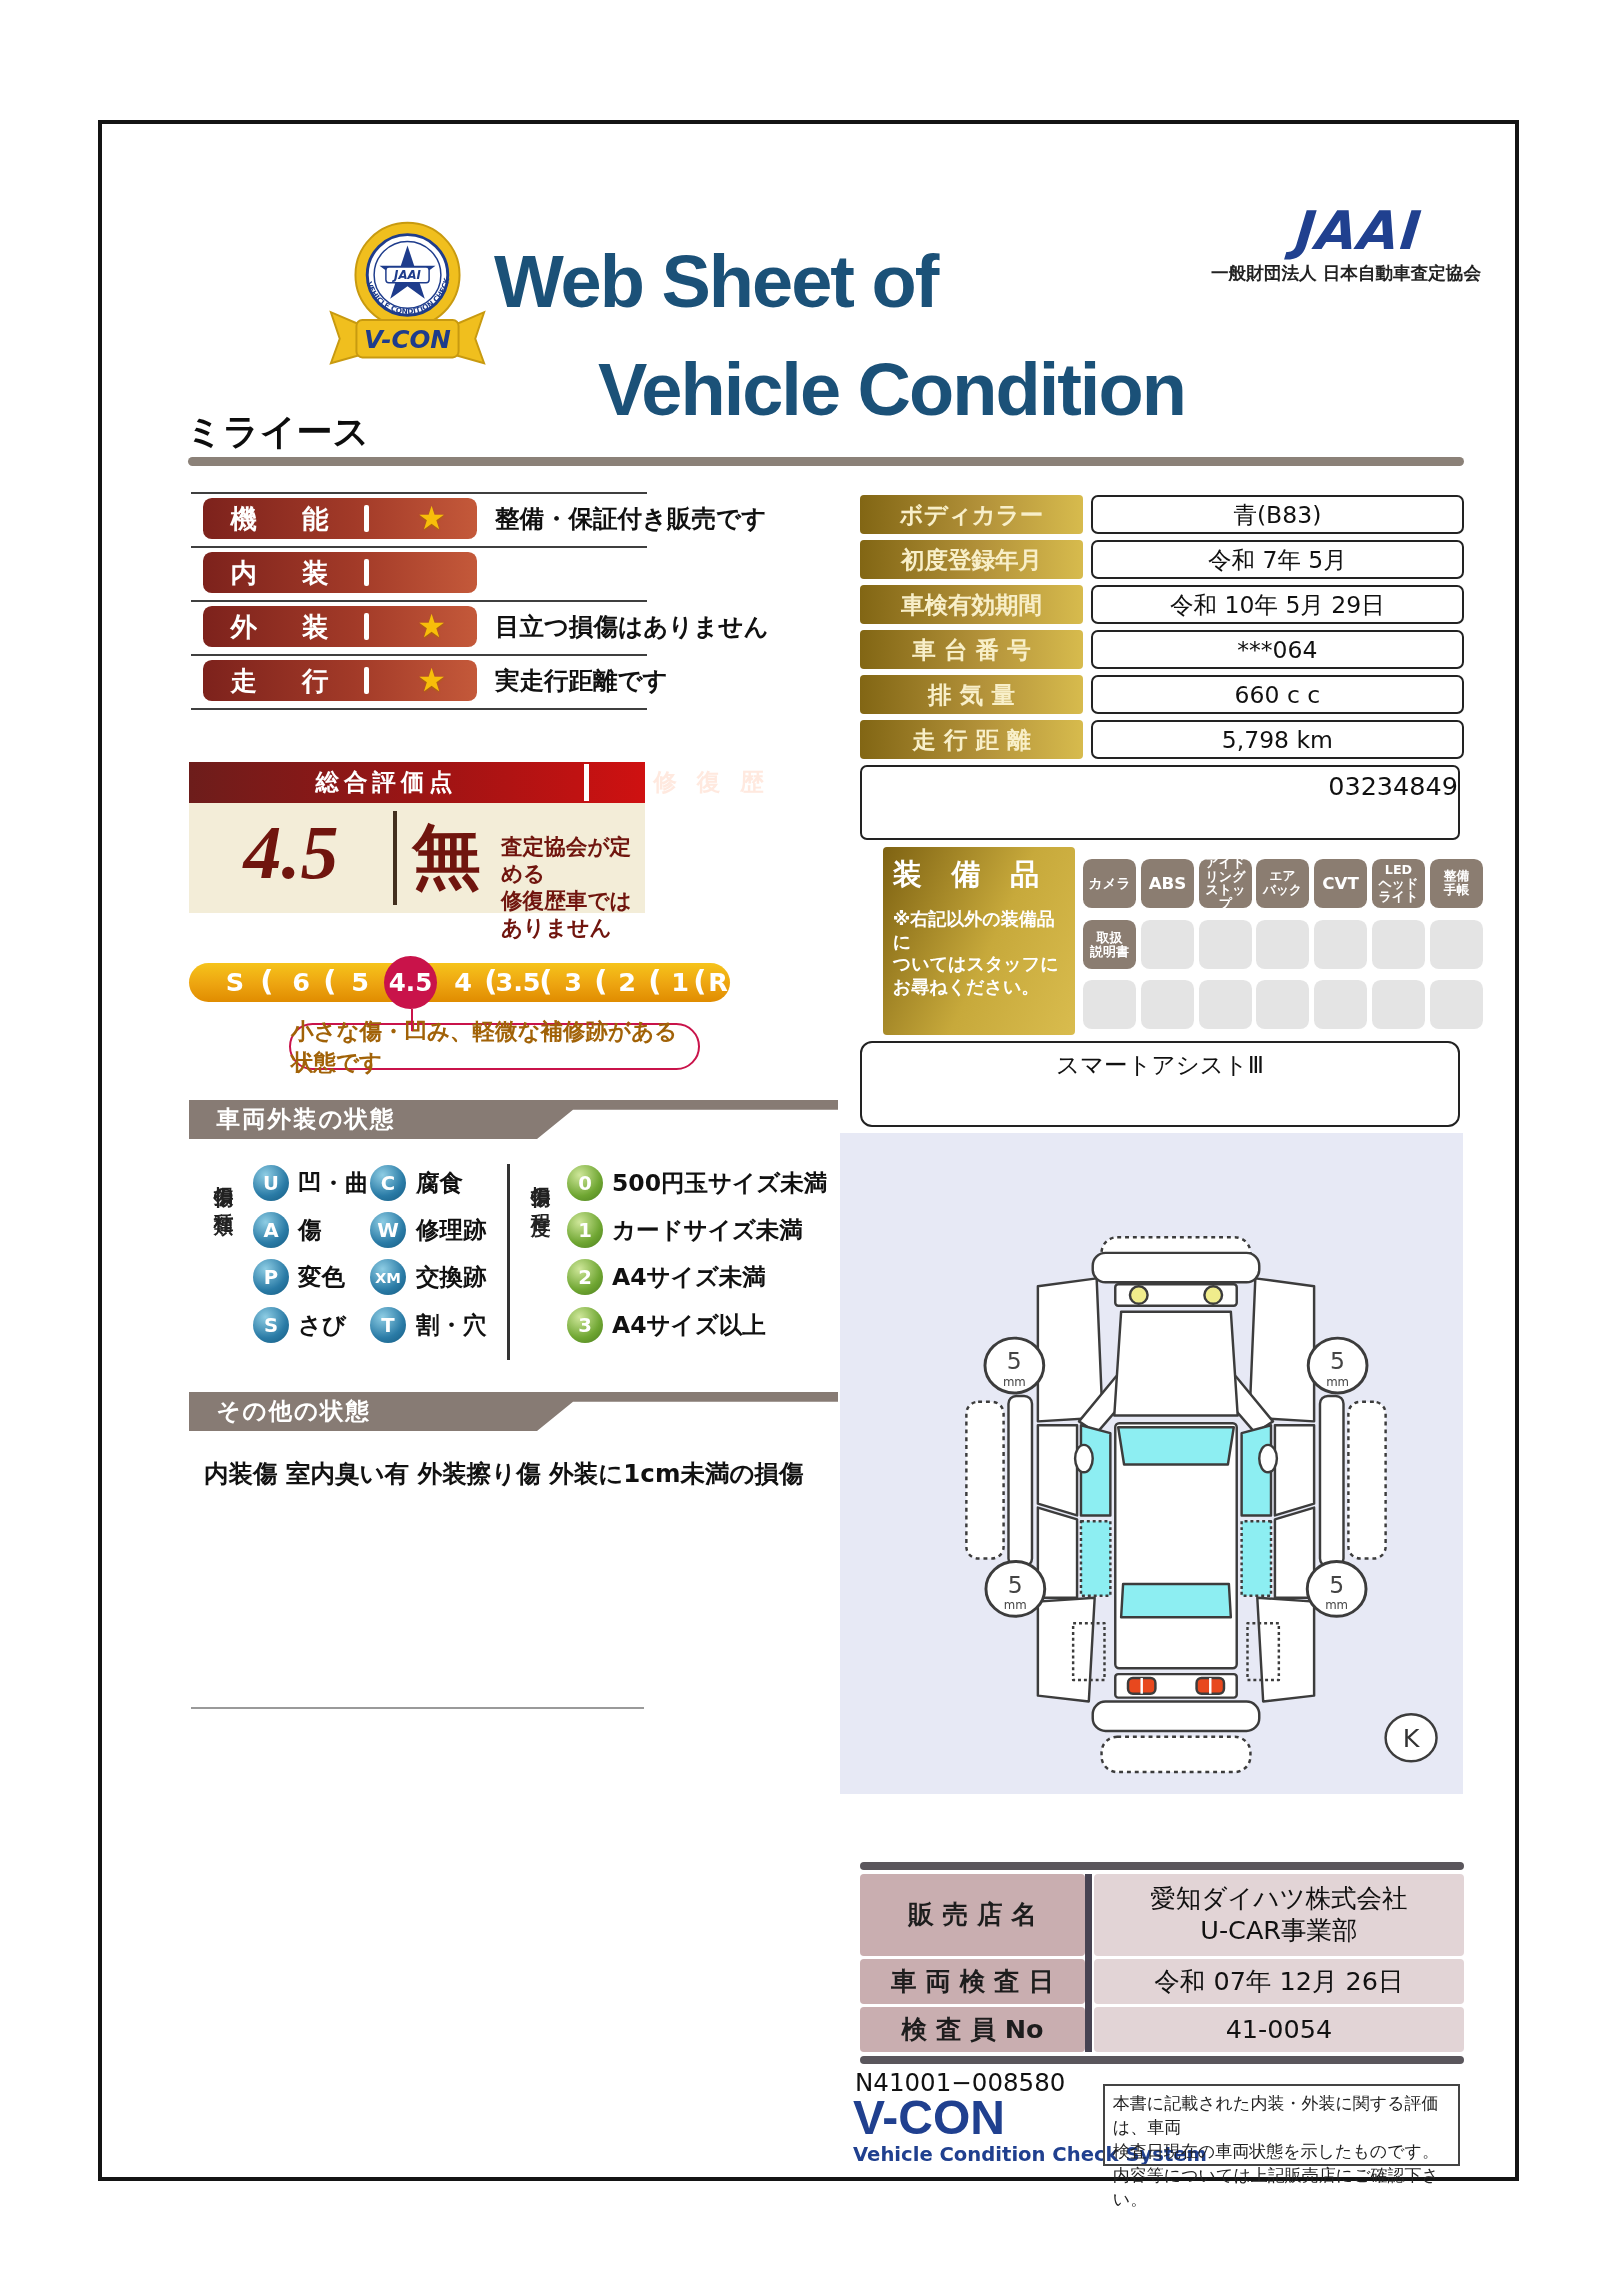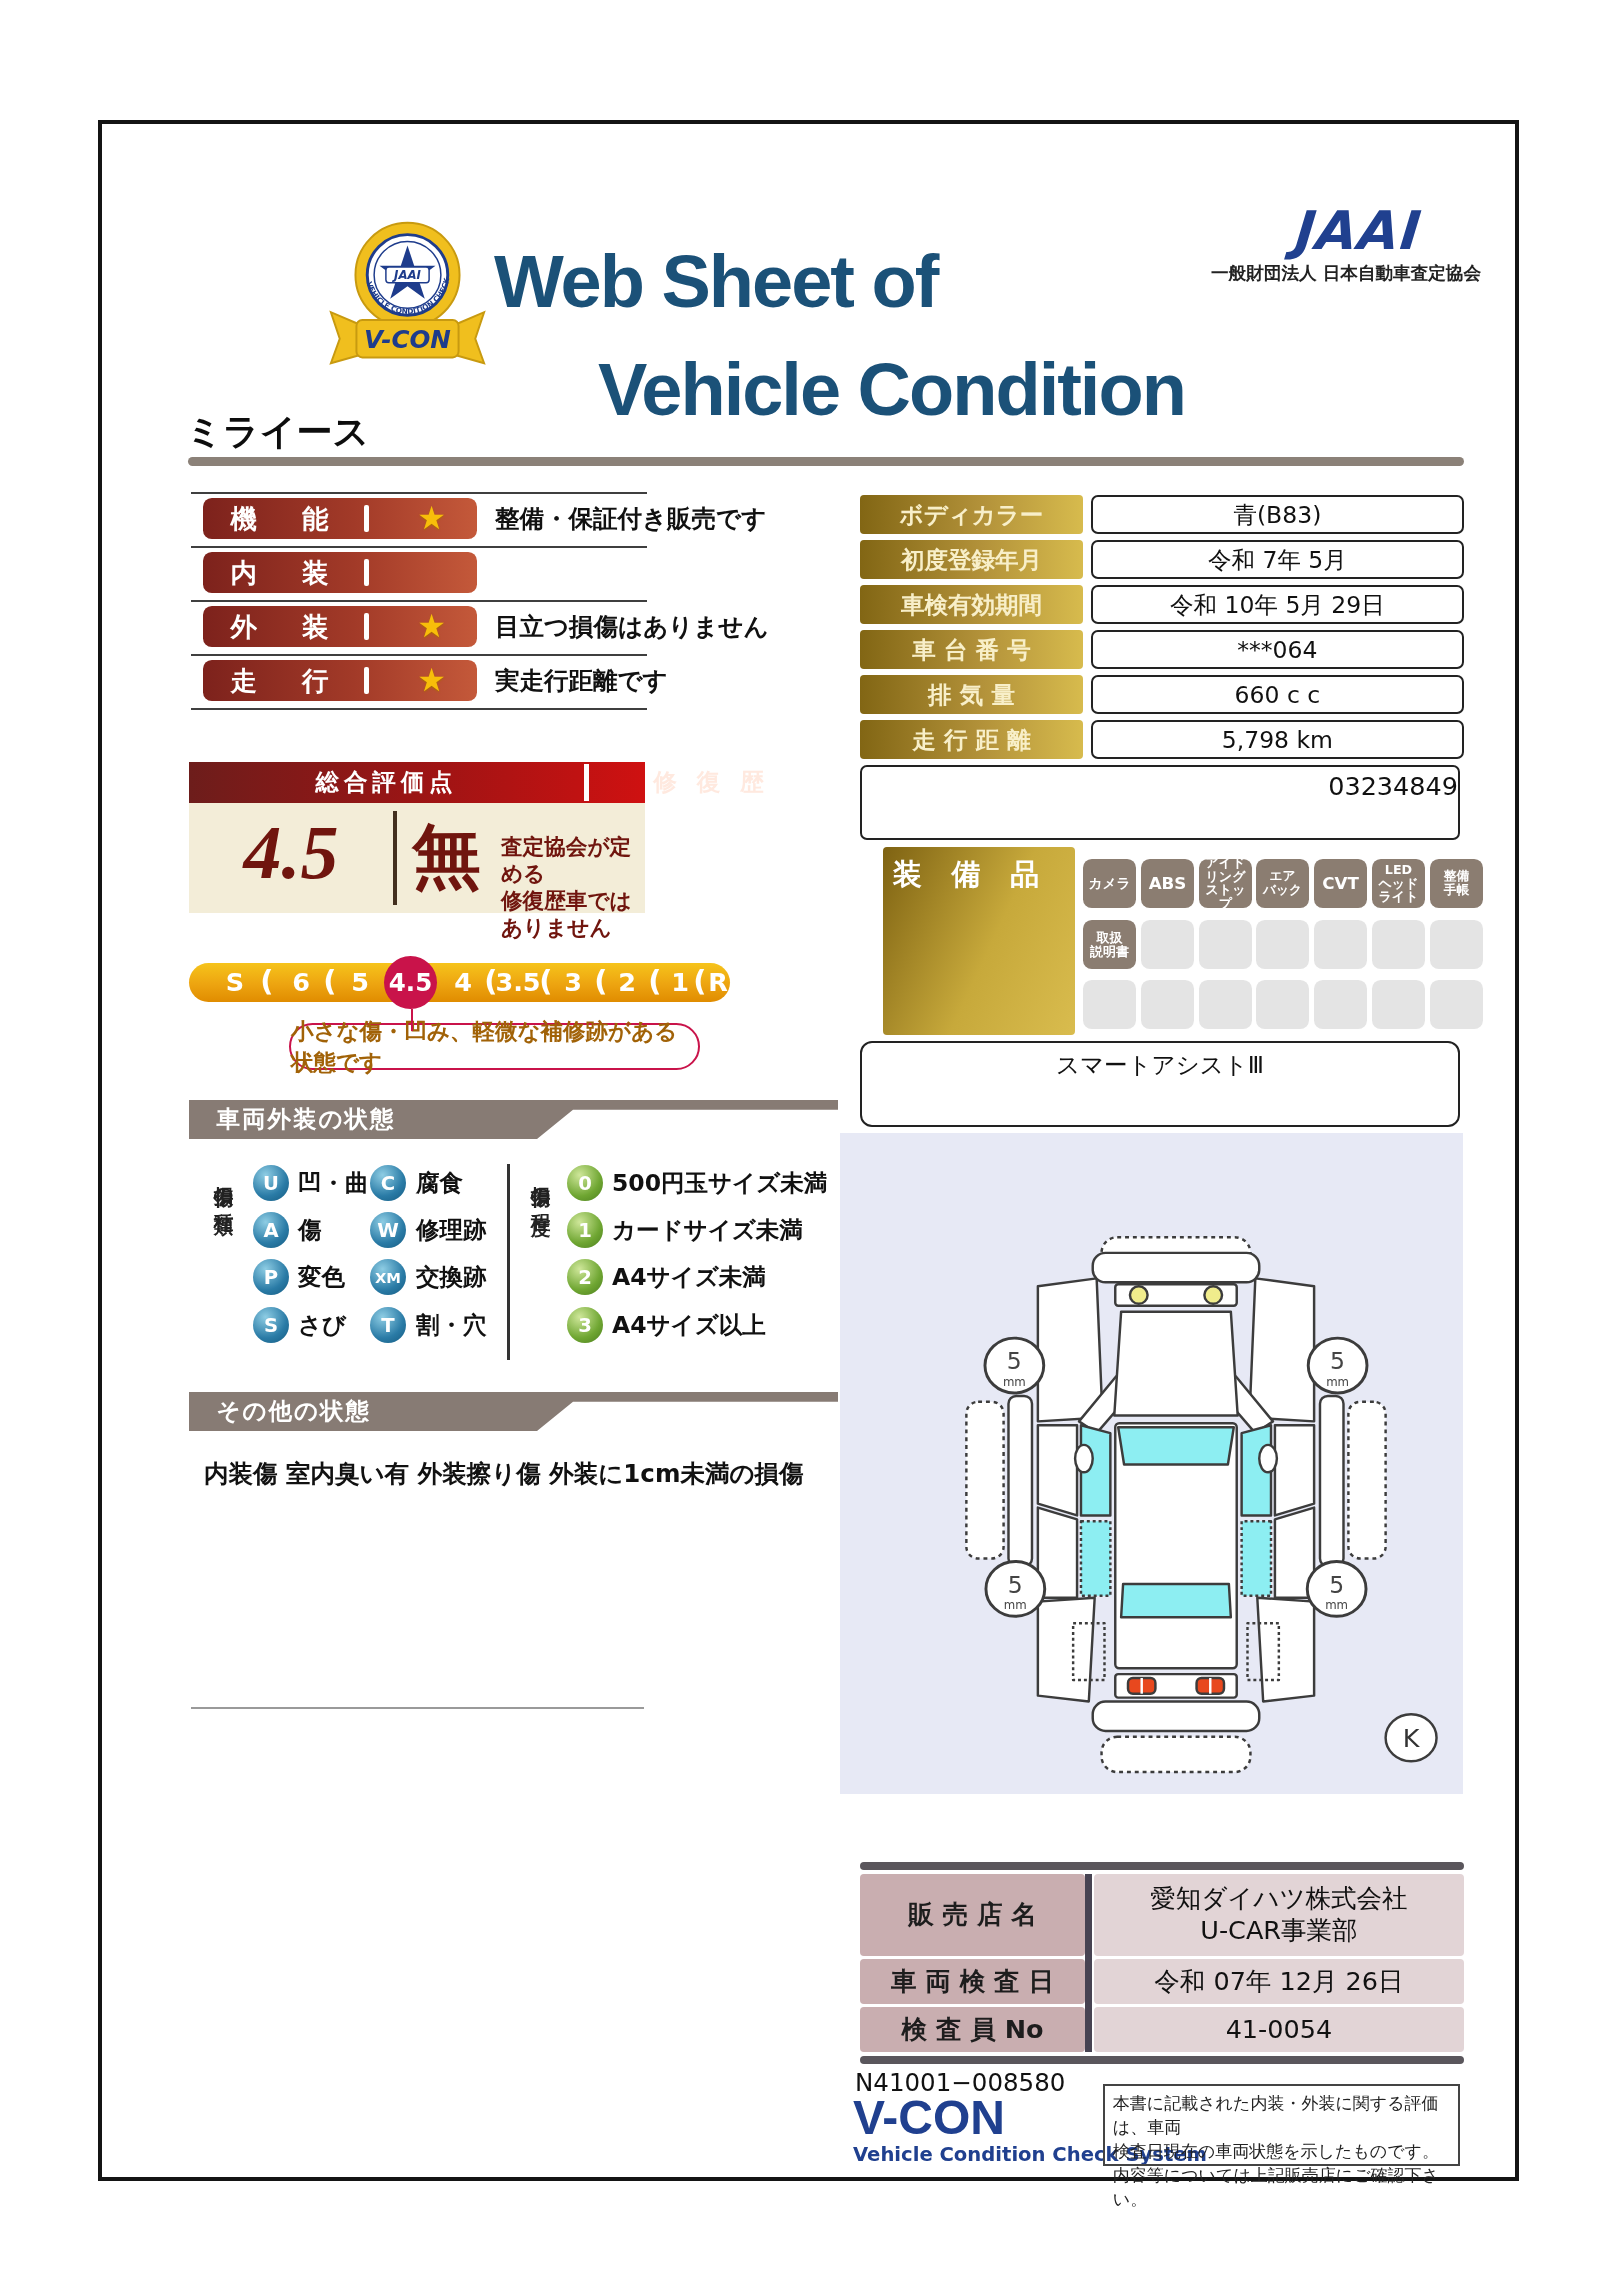--- a/index.html
+++ b/index.html
@@ -254,20 +254,25 @@
   </div>
   <div class="info-row" style="top:720px;">
     <div class="info-label">走 行 距 離</div>
     <div class="info-value">5,798 km</div>
   </div>
   <div class="num-box">03234849</div>
 
   <div class="equip-panel">
     <div class="equip-gold">
       <div class="equip-title">装 備 品</div>
+      <div class="equip-note">
+        <div>※右記以外の装備品に</div>
+        <div>ついてはスタッフに</div>
+        <div>お尋ねください。</div>
+      </div>
     </div>
     <div class="badge on" style="left:200px;top:11.8px;">
       <span class="l1" style="font-size:13.7px;">カメラ</span>
     </div>
     <div class="badge on" style="left:258px;top:11.8px;">
       <span class="l1">ABS</span>
     </div>
     <div class="badge on" style="left:316px;top:11.8px;">
       <span class="l3">アイド</span>
       <span class="l3">リング</span>

